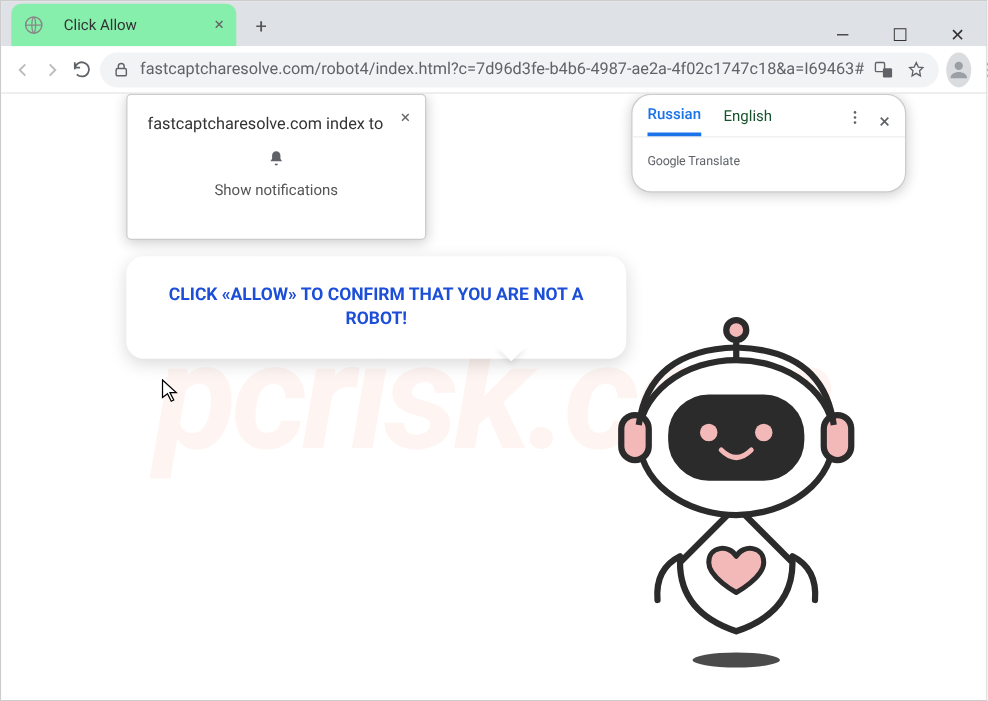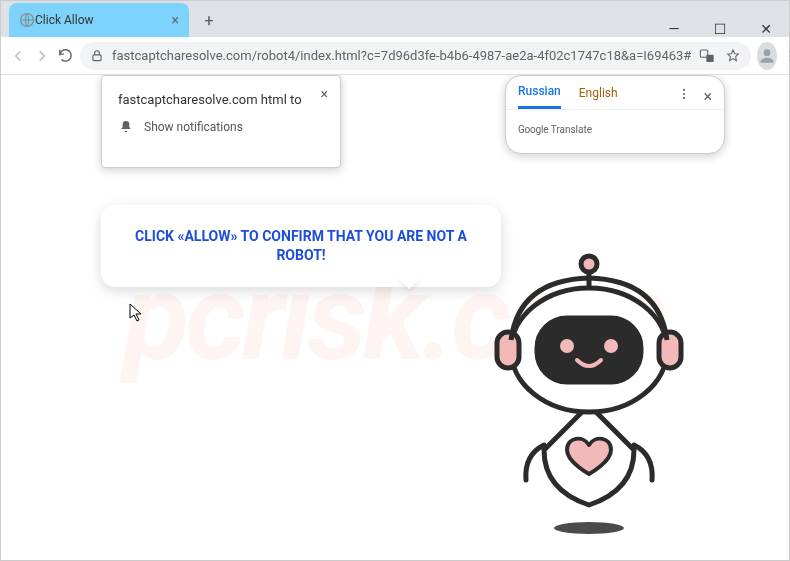--- a/index.html
+++ b/index.html
@@ -6,49 +6,49 @@
     body { width: 790px; height: 561px; background: #fff; overflow: hidden; position: relative; }
     
     
     .window { width: 100%; height: 100%; display: flex; flex-direction: column; border: 1px solid #ccc; }
     .titlebar-spacer { flex: 1; }
     .win-controls { display: flex; }
     .win-btn { width: 46px; display: flex; align-items: center; justify-content: center; font-size: 14px; color: #333; }
     
     
     .tabstrip { height: 36px; background: #dee1e6; display: flex; align-items: flex-end; padding-left: 8px; }
-    .tab { height: 34px; background: #7dd3fc; border-radius: 8px 8px 0 0; display: flex; align-items: center; padding: 0 10px; min-width: 180px; gap: 0; font-size: 12px; color: #333; }
+    .tab { height: 34px; background: #86efac; border-radius: 8px 8px 0 0; display: flex; align-items: center; padding: 0 10px; min-width: 180px; gap: 16px; font-size: 12px; color: #333; }
     .tab-favicon { width: 16px; height: 16px; }
     .tab-close { margin-left: auto; font-size: 14px; color: #666; }
     .newtab { width: 28px; height: 28px; display: flex; align-items: center; justify-content: center; font-size: 16px; color: #555; margin-left: 6px; margin-bottom: 3px; }
     
     
     .toolbar { height: 38px; background: #fff; display: flex; align-items: center; padding: 0 8px; gap: 6px; border-bottom: 1px solid #e0e0e0; }
     .nav-btn { width: 28px; height: 28px; display: flex; align-items: center; justify-content: center; color: #5f6368; border-radius: 50%; }
     .nav-btn.disabled { color: #bbb; }
     .addrbar { flex: 1; height: 28px; background: #f1f3f4; border-radius: 14px; display: flex; align-items: center; padding: 0 10px; gap: 8px; font-size: 13px; color: #5f6368; }
     .addr-text { flex: 1; overflow: hidden; white-space: nowrap; text-overflow: ellipsis; }
     .addr-right { display: flex; align-items: center; gap: 10px; }
     .avatar { width: 28px; height: 28px; border-radius: 50%; background: #dadce0; display: flex; align-items: center; justify-content: center; }
     
     
     .content { flex: 1; position: relative; background: #fff; overflow: hidden; }
     
     
     .perm-popup { position: absolute; top: 0; left: 100px; width: 240px; background: #fff; border: 1px solid #ccc; box-shadow: 0 2px 10px rgba(0,0,0,.2); border-radius: 4px; padding: 16px; z-index: 20; }
     .perm-title { font-size: 13px; color: #333; margin-bottom: 12px; }
-    .perm-row { display: flex; align-items: center; gap: 10px; font-size: 12px; color: #555; margin-bottom: 16px; }
+    .perm-row { display: flex; align-items: center; gap: 10px; font-size: 12px; color: #555; margin-bottom: 16px; flex-direction: column; }
     .perm-close { position: absolute; top: 10px; right: 12px; font-size: 14px; color: #666; }
     .perm-actions { display: flex; justify-content: flex-end; gap: 10px; }
     .perm-btn { padding: 6px 16px; font-size: 13px; border: 1px solid #dadce0; background: #fff; border-radius: 4px; color: #1a73e8; cursor: pointer; }
     
     
     .translate-popup { position: absolute; top: 0; right: 64px; width: 220px; background: #fff; border: 1px solid #ccc; box-shadow: 0 2px 10px rgba(0,0,0,.2); border-radius: 16px; z-index: 20; }
     .translate-tabs { display: flex; align-items: center; padding: 8px 12px 0; gap: 18px; }
-    .translate-tab { font-size: 12px; padding-bottom: 8px; color: #a16207; }
+    .translate-tab { font-size: 12px; padding-bottom: 8px; color: #14532d; }
     .translate-tab.active { color: #1a73e8; border-bottom: 3px solid #1a73e8; font-weight: 500; }
     .translate-right { margin-left: auto; display: flex; gap: 12px; color: #5f6368; }
     .translate-body { padding: 14px 12px 18px; border-top: 1px solid #eee; font-size: 10px; color: #5f6368; }
     .translate-body .g { letter-spacing: -0.2px; }
     
     
     .bubble-wrap { position: absolute; top: 130px; left: 100px; z-index: 5; }
     .bubble { background: #fff; border-radius: 14px; box-shadow: 0 4px 14px rgba(0,0,0,.15); padding: 22px 30px; max-width: 400px; text-align: center; font-weight: 700; font-size: 14px; line-height: 1.35; color: #1d4ed8; position: relative; }
     .bubble:after { content: ""; position: absolute; right: 80px; bottom: -14px; border: 12px solid transparent; border-top-color: #fff; filter: drop-shadow(0 3px 2px rgba(0,0,0,.08)); }
     
@@ -148,21 +148,21 @@
   </div>
 
   <div class="content">
 
     <div class="watermark">
       <span>pcrisk.com</span>
     </div>
 
     <div class="perm-popup">
       <span class="perm-close">×</span>
-      <div class="perm-title">fastcaptcharesolve.com html to</div>
+      <div class="perm-title">fastcaptcharesolve.com index to</div>
       <div class="perm-row">
         <span>
           <svg width="16" height="16" viewBox="0 0 24 24">
               <path d="M12 3a5 5 0 0 0-5 5v4l-2 3h14l-2-3V8a5 5 0 0 0-5-5zM10 18a2 2 0 0 0 4 0" fill="#5f6368"></path>
             </svg>
         </span>
         <span>Show notifications</span>
       </div>
     </div>
 

